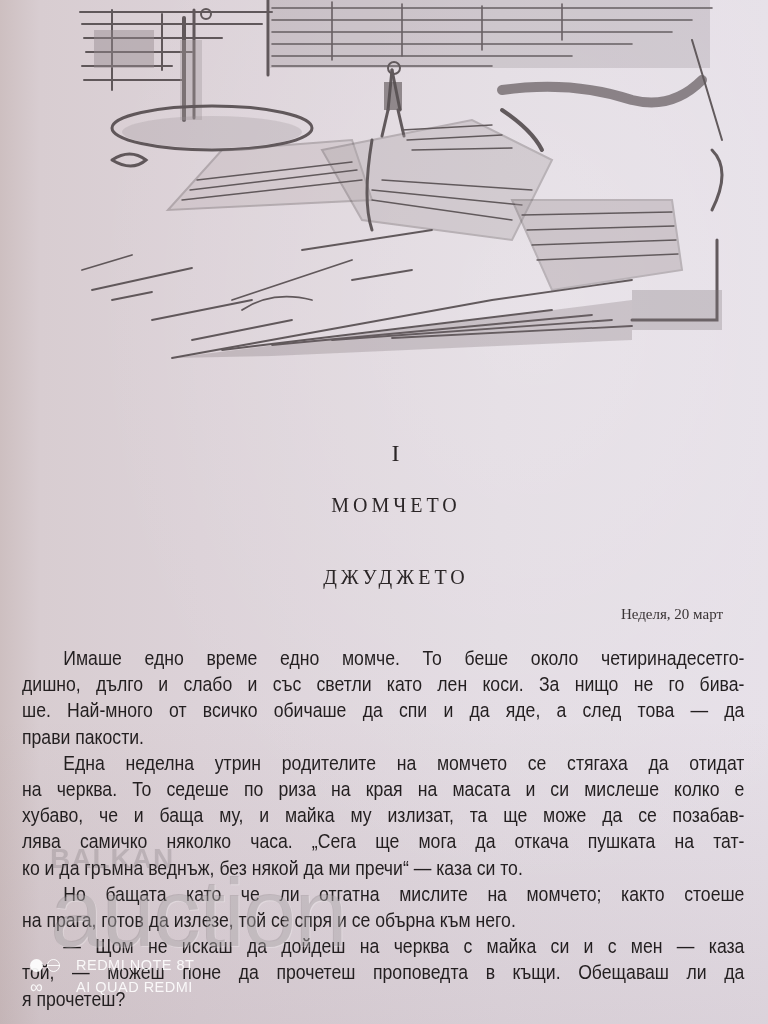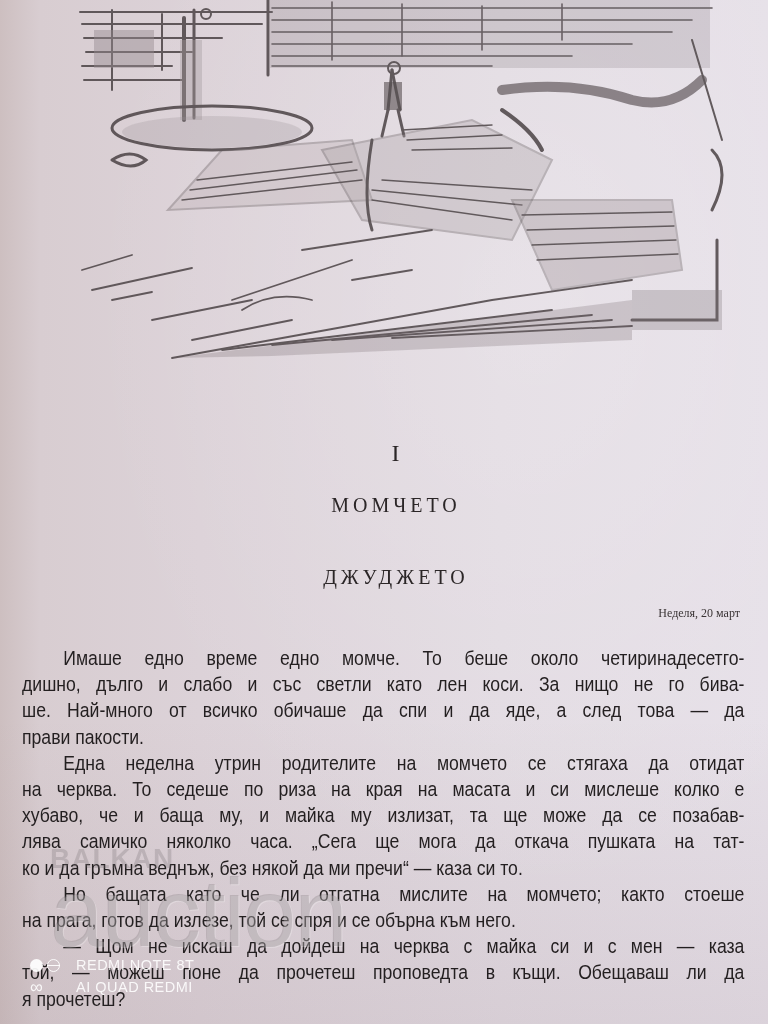--- a/index.html
+++ b/index.html
@@ -55,23 +55,23 @@
       left: 0; width: 768px;
       top: 566px;
       text-align: center;
       font-size: 20px;
       letter-spacing: 4px;
       color: #2b2627;
       transform: translateX(12px);
     }
     .dateline {
       position: absolute;
-      right: 28px;
+      right: 45px;
       top: 606px;
-      font-size: 12px;
+      font-size: 15px;
       color: #3a3435;
     }
 
     
     .body-text {
       position: absolute;
       left: 22px;
       top: 645px;
       width: 722px;
       font-family: "Liberation Sans Narrow", "Liberation Sans", "DejaVu Sans Condensed", sans-serif;

